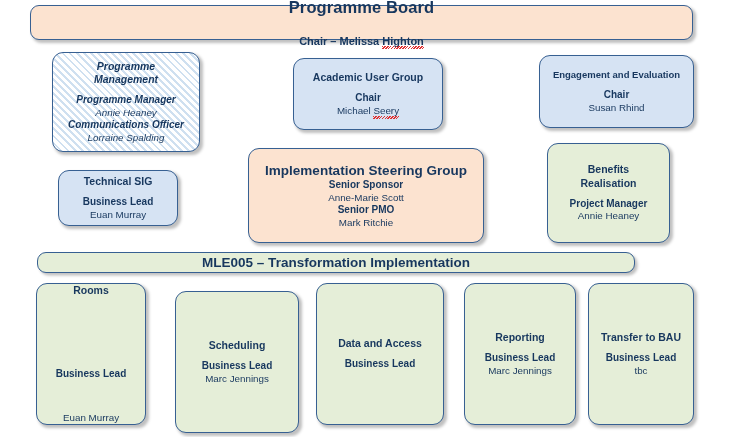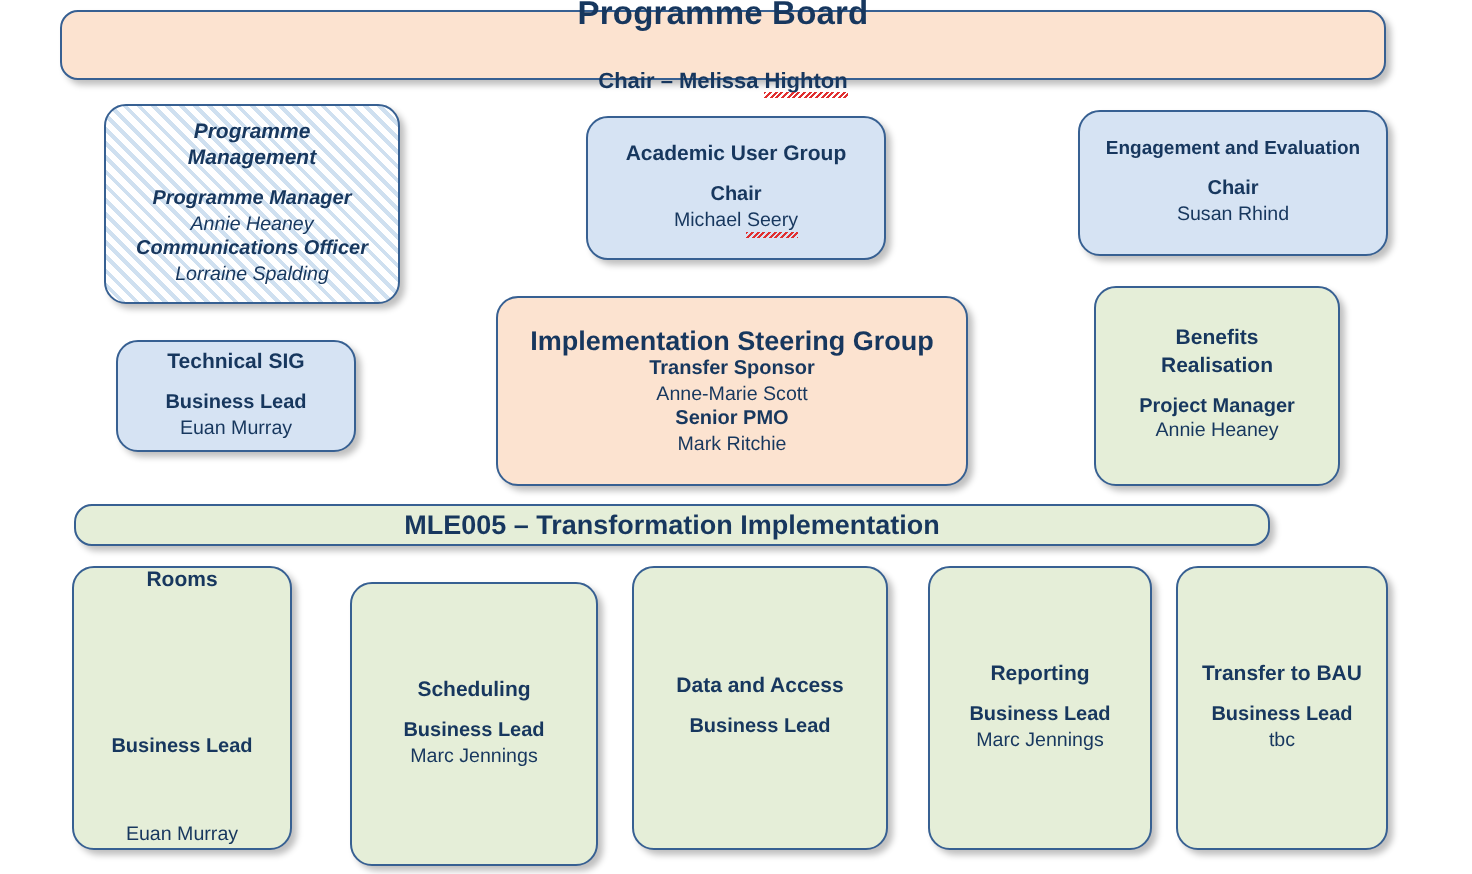--- a/index.html
+++ b/index.html
@@ -125,21 +125,21 @@
 
   <div class="box blue" style="left:58px; top:170px; width:120px; height:56px;">
     <div class="t-head">Technical SIG</div>
     <div class="gap-sm"></div>
     <div class="t-role">Business Lead</div>
     <div class="t-name">Euan Murray</div>
   </div>
 
   <div class="box peach" style="left:248px; top:148px; width:236px; height:95px;">
     <div class="t-title-lg">Implementation Steering Group</div>
-    <div class="t-role">Transfer Sponsor</div>
+    <div class="t-role">Senior Sponsor</div>
     <div class="t-name">Anne-Marie Scott</div>
     <div class="t-role">Senior PMO</div>
     <div class="t-name">Mark Ritchie</div>
   </div>
 
   <div class="box green" style="left:547px; top:143px; width:123px; height:100px;">
     <div class="t-head">Benefits</div>
     <div class="t-head">Realisation</div>
     <div class="gap-sm"></div>
     <div class="t-role">Project Manager</div>

